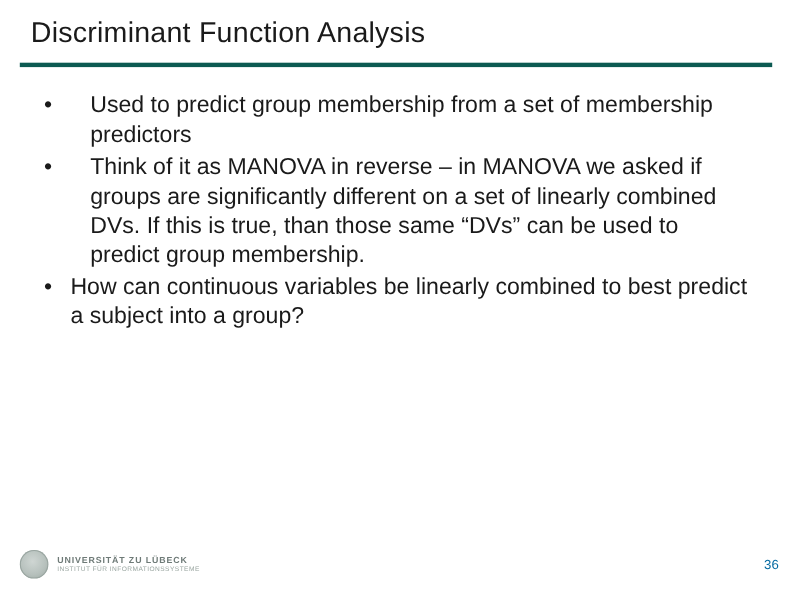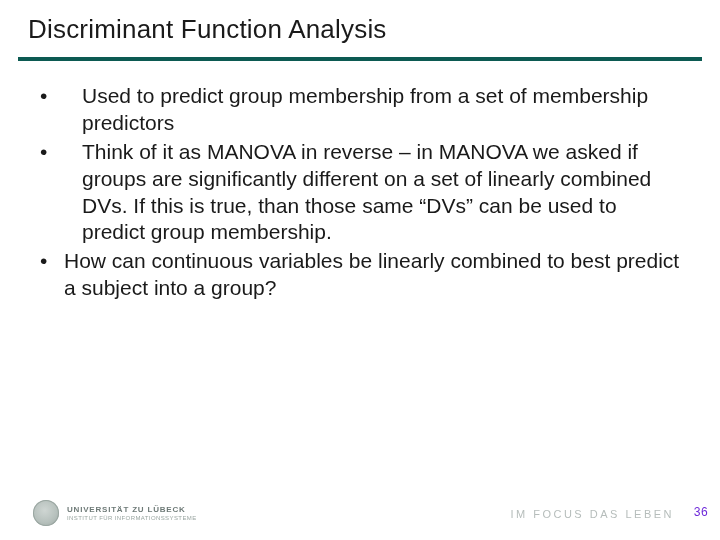--- a/index.html
+++ b/index.html
@@ -7,28 +7,28 @@
   .slide { position: relative; width: 720px; height: 540px; }
   .title-wrap { padding: 14px 28px 6px 28px; }
   .title { font-size: 26px; font-weight: 400; color: #1a1a1a; letter-spacing: 0.2px; }
   .rule { margin: 6px 18px 0 18px; height: 4px; background: #0c5a52; }
   .content { padding: 22px 38px 0 38px; }
   ul.bullets { list-style: none; }
   ul.bullets > li { display: flex; align-items: flex-start; font-size: 21px; line-height: 1.28; margin-bottom: 2px; }
   ul.bullets > li .dot { flex: 0 0 auto; width: 44px; text-align: left; font-size: 21px; padding-left: 2px; }
   ul.bullets > li.tight .dot { width: 26px; }
   ul.bullets > li .txt { flex: 1 1 auto; }
-  .footer { position: absolute; bottom: 14px; left: 15px; right: 0; height: 30px; }
+  .footer { position: absolute; bottom: 14px; left: 0; right: 0; height: 30px; }
   .logo { position: absolute; left: 18px; bottom: 0; display: flex; align-items: center; gap: 8px; }
   .seal { width: 26px; height: 26px; border-radius: 50%; background: radial-gradient(circle at 45% 40%, #cfd6d3 0%, #b7c1bd 55%, #9aa6a1 100%); box-shadow: inset 0 0 0 1px #9aa6a1; }
   .uni-txt { line-height: 1; }
   .uni-txt .l1 { font-size: 8px; letter-spacing: 0.8px; color: #6e7a77; font-weight: 600; }
   .uni-txt .l2 { font-size: 6px; letter-spacing: 0.4px; color: #9aa6a1; margin-top: 1px; }
   .tagline { position: absolute; right: 46px; bottom: 6px; font-size: 11px; letter-spacing: 2.5px; color: #b6bdbb; font-weight: 500; }
-  .pagenum { position: absolute; right: 12px; bottom: 6px; font-size: 12px; color: #6d28d9; font-family: Liberation Mono, monospace; }
+  .pagenum { position: absolute; right: 12px; bottom: 6px; font-size: 12px; color: #0369a1; }
 </style>
 </head>
 <body>
 
 <div class="slide">
   <div class="title-wrap">
     <h1 class="title">Discriminant Function Analysis</h1>
   </div>
   <div class="rule"></div>
 
@@ -50,16 +50,15 @@
   </div>
 
   <div class="footer">
     <div class="logo">
       <div class="seal"></div>
       <div class="uni-txt">
         <div class="l1">UNIVERSITÄT ZU LÜBECK</div>
         <div class="l2">INSTITUT FÜR INFORMATIONSSYSTEME</div>
       </div>
     </div>
-    <div class="tagline">IM FOCUS DAS LEBEN</div>
     <div class="pagenum">36</div>
   </div>
 </div>
 
 </body></html>

